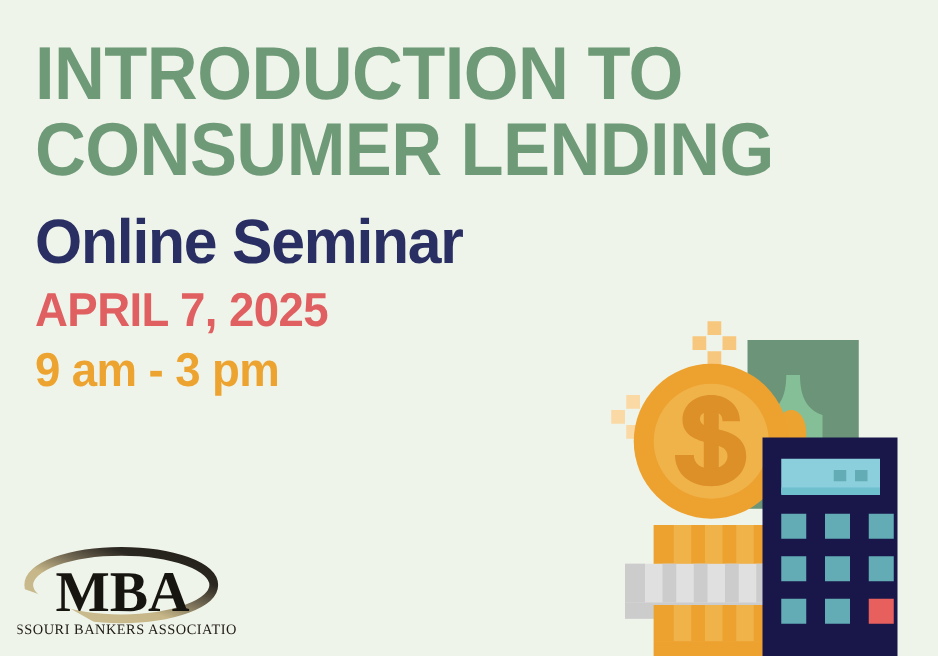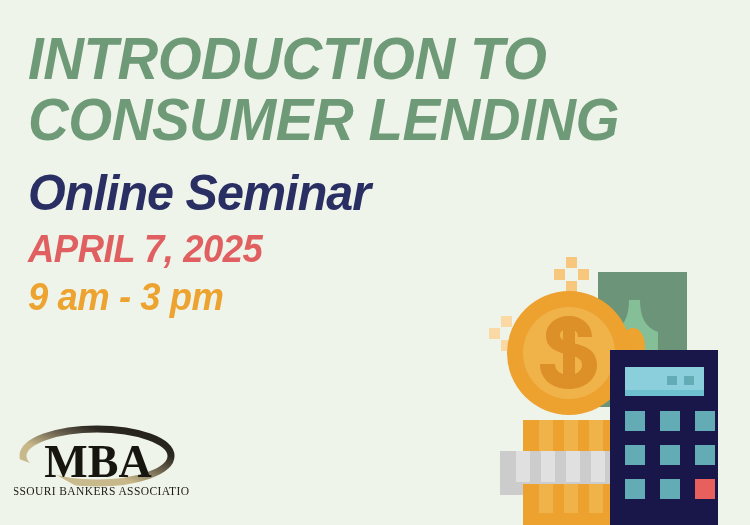--- a/index.html
+++ b/index.html
@@ -21,21 +21,20 @@
     background: #eff4ea;
     overflow: hidden;
   }
 
   
   .text-block {
     position: absolute;
     left: 28px;
     top: 30px;
     width: 690px;
-    font-style: italic;
   }
 
   .headline {
     font-family: "Liberation Sans Narrow", "Liberation Sans", sans-serif;
     font-weight: bold;
     font-size: 60px;
     line-height: 0.98;
     letter-spacing: -0.5px;
     color: #6f9a78;
     margin: 0;
@@ -83,21 +82,21 @@
     margin: 10px 0 0 0;
     transform: scaleX(0.96);
     transform-origin: left center;
     white-space: nowrap;
   }
 
   
   .logo {
     position: absolute;
     left: 14px;
-    top: 424px;
+    top: 436px;
     width: 175px;
     height: 78px;
     text-align: right;
   }
   .logo svg { display: block; }
 
   
   .illustration {
     position: absolute;
     left: 470px;

